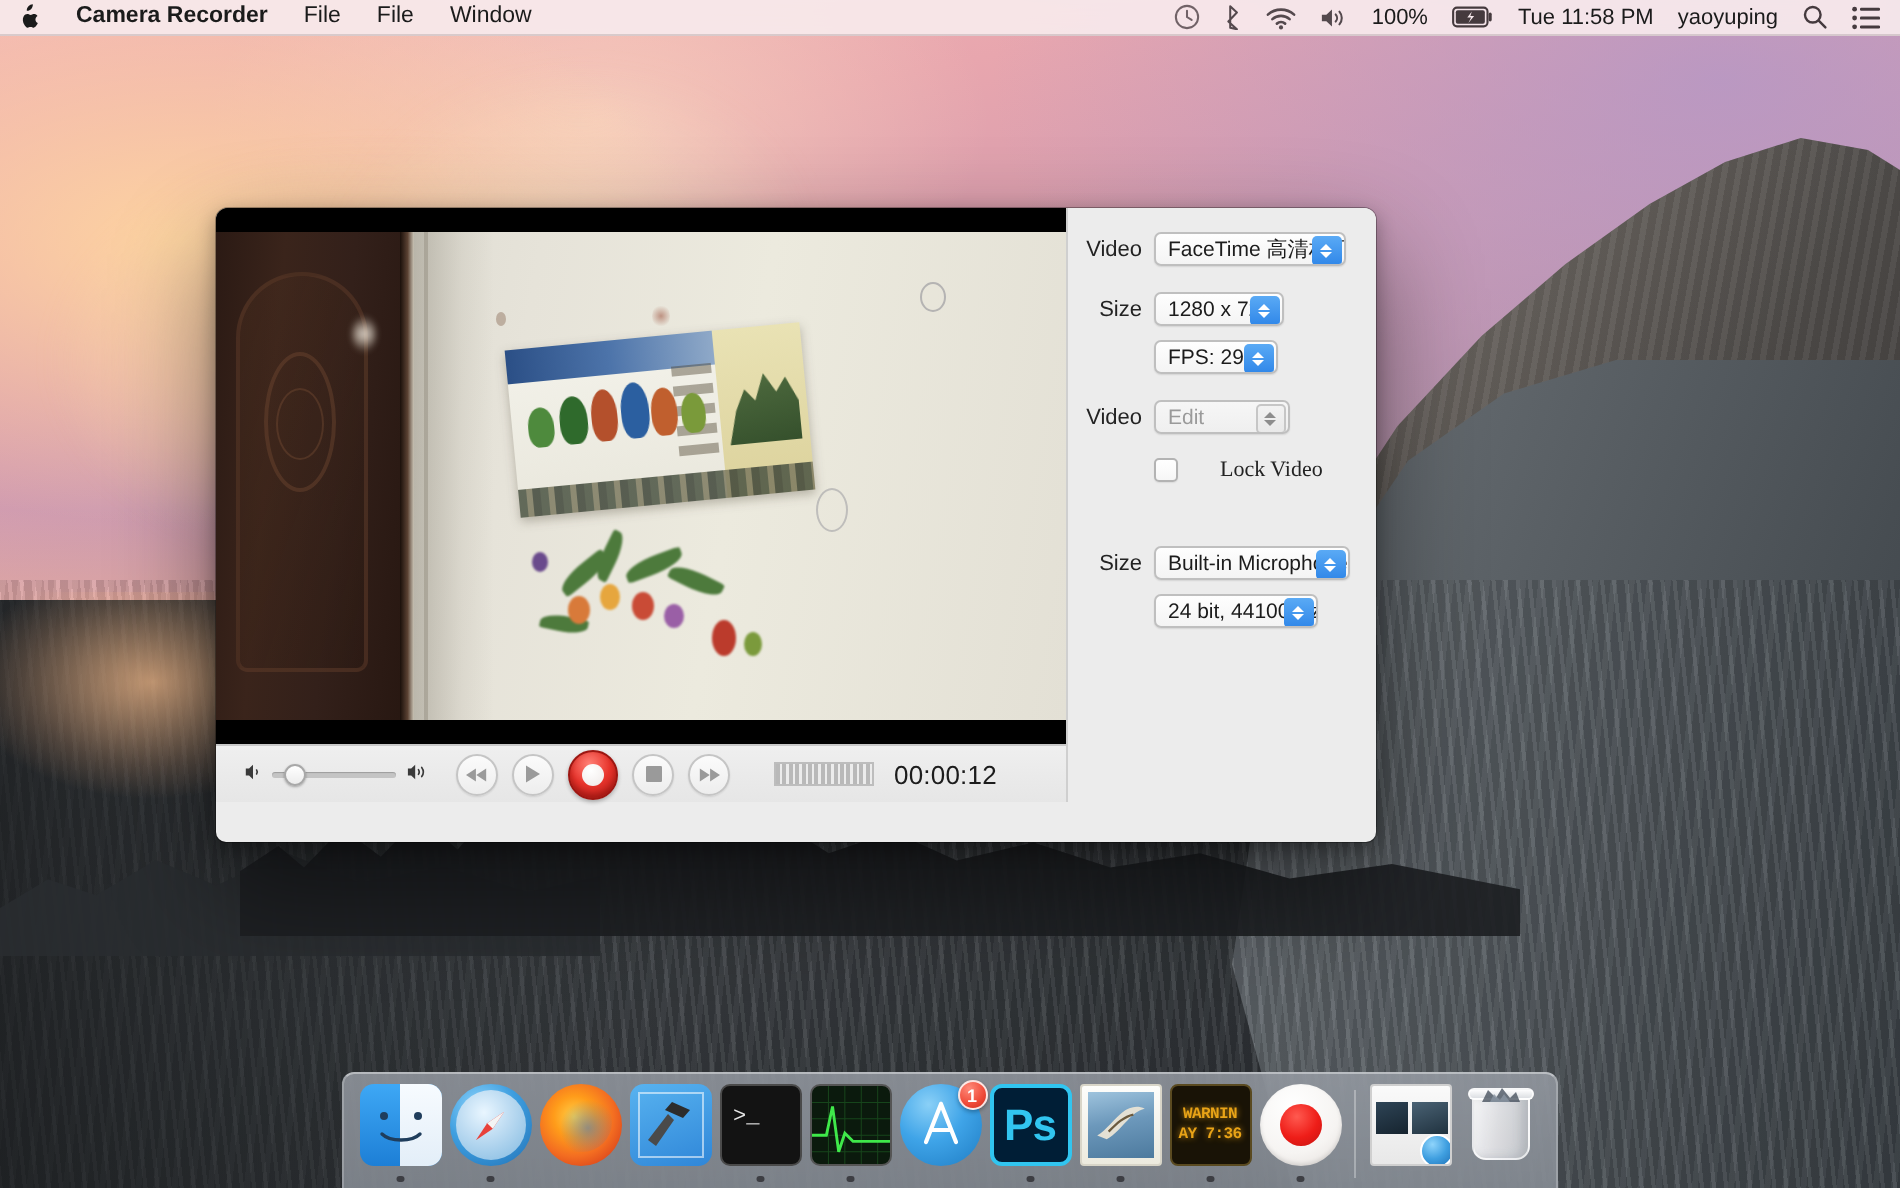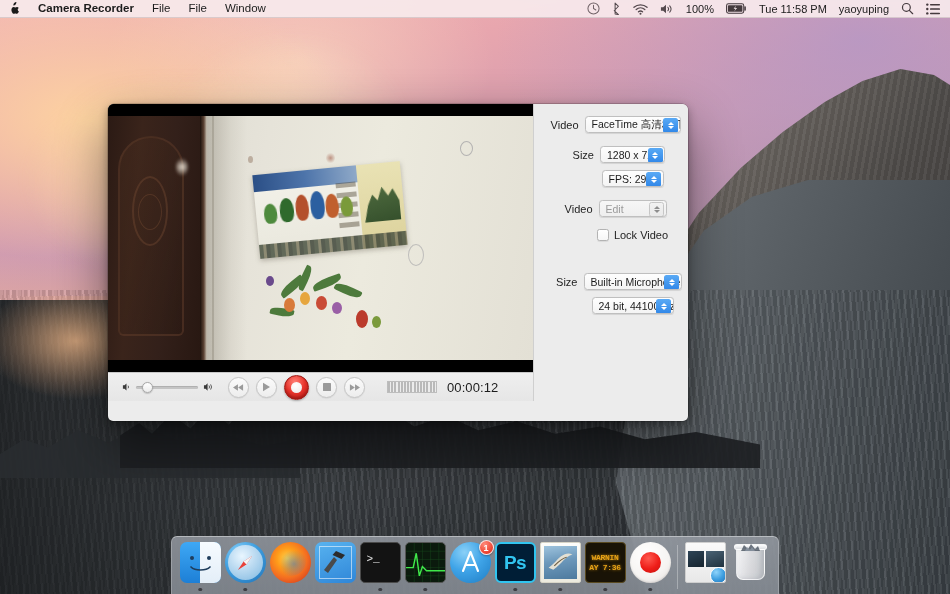--- a/index.html
+++ b/index.html
@@ -282,42 +282,42 @@
     border:.5px solid #bdbdbd;
   }
   .timecode { font-size:13px; color:#1c1c1c; letter-spacing:.1px; }
 
   
   .settings {
     width:155px; background:#ececec; border-left:.5px solid #cfcfcf;
     padding:12px 0 0 0; position:relative;
     font-size:11px; color:#232323;
   }
-  .row { display:flex; align-items:center; margin-bottom:0;justify-content:center; }
+  .row { display:flex; align-items:center; margin-bottom:0; }
   .lbl { width:43px; text-align:right; padding-right:6px; font-size:11px; color:#232323; }
   .popup {
     position:relative; height:17px; border-radius:3.5px;
     background:linear-gradient(180deg,#fefefe 0%,#f4f4f4 100%);
     border:.5px solid #bfbfbf; box-shadow:0 .5px .8px rgba(0,0,0,.10);
     display:flex; align-items:center; padding-left:6px; padding-right:20px;
     font-size:10.5px; color:#1c1c1c; white-space:nowrap; overflow:hidden;
   }
   .popup.dim { color:#9a9a9a; background:linear-gradient(180deg,#f6f6f6,#efefef); }
   .stepper {
     position:absolute; right:1.5px; top:1px; width:15px; height:14.5px; border-radius:2.5px;
     background:linear-gradient(180deg,#5aaaf5 0%,#2f86e8 100%);
     display:flex; flex-direction:column; align-items:center; justify-content:center; gap:1px;
   }
   .stepper.dim { background:linear-gradient(180deg,#f2f2f2,#e9e9e9); border:.5px solid #c6c6c6; }
   .arr-u, .arr-d { width:0; height:0; border-left:3px solid transparent; border-right:3px solid transparent; }
   .arr-u { border-bottom:3.5px solid #fff; }
   .arr-d { border-top:3.5px solid #fff; }
   .stepper.dim .arr-u { border-bottom-color:#8d8d8d; }
   .stepper.dim .arr-d { border-top-color:#8d8d8d; }
-  .chkrow { display:flex; align-items:center; gap:5px; }
+  .chkrow { display:flex; align-items:center; gap:21px;font-family:Liberation Serif, serif; }
   .chk {
     width:12px; height:12px; border-radius:2.5px;
     background:linear-gradient(180deg,#fff,#f6f6f6);
     border:.5px solid #b3b3b3; box-shadow:0 .5px .7px rgba(0,0,0,.08);
   }
 
   
   #dock {
     position:absolute; left:171px; bottom:0; width:608px; height:58px;
     background:linear-gradient(180deg, rgba(155,160,168,.80) 0%, rgba(138,144,152,.84) 100%);
@@ -358,21 +358,21 @@
     position:absolute; left:50%; top:50%; width:22px; height:5px; transform:translate(-50%,-50%) rotate(-45deg);
   }
   .ic-firefox { border-radius:50%; background:radial-gradient(circle at 42% 40%, #ffd24a 0%, #ff9c1a 30%, #f36d21 58%, #d8401b 85%, #a82d14 100%); position:relative; overflow:hidden; }
   .ic-firefox .swirl { position:absolute; left:6px; top:4px; width:30px; height:30px; border-radius:50% 50% 50% 10%; background:radial-gradient(circle at 60% 60%, rgba(60,120,200,.55) 0%, rgba(60,120,200,0) 55%); }
   .ic-xcode { background:linear-gradient(160deg,#58b3f0 0%,#2f86d8 100%); border-radius:7px; position:relative; overflow:hidden; }
   .ic-xcode .bp { position:absolute; inset:4px; border:1.5px solid rgba(255,255,255,.55); }
   .ic-term { background:#131313; border:1.5px solid #4a4a4a; border-radius:5px; position:relative; overflow:hidden; }
   .ic-term .prompt { position:absolute; left:6px; top:10px; color:#e8e8e8; font-family:"Liberation Mono",monospace; font-size:11px; }
   .ic-activity { background:#0b1a0d; border:1.5px solid #555; border-radius:5px; position:relative; overflow:hidden; }
   .ic-appstore { border-radius:50%; background:radial-gradient(circle at 35% 25%, #8ad0f7 0%, #3fa4e8 45%, #1f7dc4 100%); position:relative; }
-  .ic-ps { background:#001e36; border:2px solid #31c5f0; border-radius:6px; display:flex; align-items:center; justify-content:center; color:#31c5f0; font-size:19px; font-weight:bold; letter-spacing:-.5px; }
+  .ic-ps { background:#001e36; border:2px solid #31c5f0; border-radius:6px; display:flex; align-items:center; justify-content:center; color:#31c5f0; font-size:22px; font-weight:bold; letter-spacing:-.5px; }
   .ic-mail { background:linear-gradient(180deg,#fdfdfb 0%,#eceade 100%); border:1px solid #d8d5c8; border-radius:2px; position:relative; overflow:hidden; }
   .ic-mail .stamp { position:absolute; inset:3px; background:linear-gradient(170deg,#9ec3dd 0%,#6c98bb 45%,#4d7a9e 100%); }
   .ic-warn { background:#191306; border:1.5px solid #5a4a20; border-radius:4px; position:relative; overflow:hidden; display:flex; flex-direction:column; align-items:center; justify-content:center; }
   .ic-warn span { color:#e8a317; font-family:"Liberation Mono",monospace; font-size:8px; font-weight:bold; line-height:10px; letter-spacing:-.3px; text-shadow:0 0 3px rgba(232,163,23,.8); }
   .ic-rec { border-radius:50%; background:radial-gradient(circle at 40% 28%, #ffffff 0%, #f6f4f2 60%, #e2ddda 100%); display:flex; align-items:center; justify-content:center; box-shadow:inset 0 -1px 2px rgba(0,0,0,.12); }
   .ic-rec .rd { width:21px; height:21px; border-radius:50%; background:radial-gradient(circle at 40% 30%, #ff5a50 0%, #ee1d18 55%, #c31310 100%); }
   .ic-stack { background:linear-gradient(180deg,#fafafa,#e8e8e8); border:1px solid #cfcfcf; border-radius:2px; position:relative; overflow:hidden; }
   .ic-stack .thumb { position:absolute; left:2px; top:8px; width:16px; height:16px; background:linear-gradient(160deg,#2e4456,#16242f); }
   .ic-stack .thumb2 { position:absolute; left:20px; top:8px; width:18px; height:16px; background:linear-gradient(160deg,#4a6274,#20323f); }
   .ic-stack .sbadge { position:absolute; right:-2px; bottom:-2px; width:17px; height:17px; border-radius:50%; background:radial-gradient(circle at 35% 28%, #8fd4fb, #3f9fe0 50%, #1f6fb4 100%); border:1px solid #fff; }

